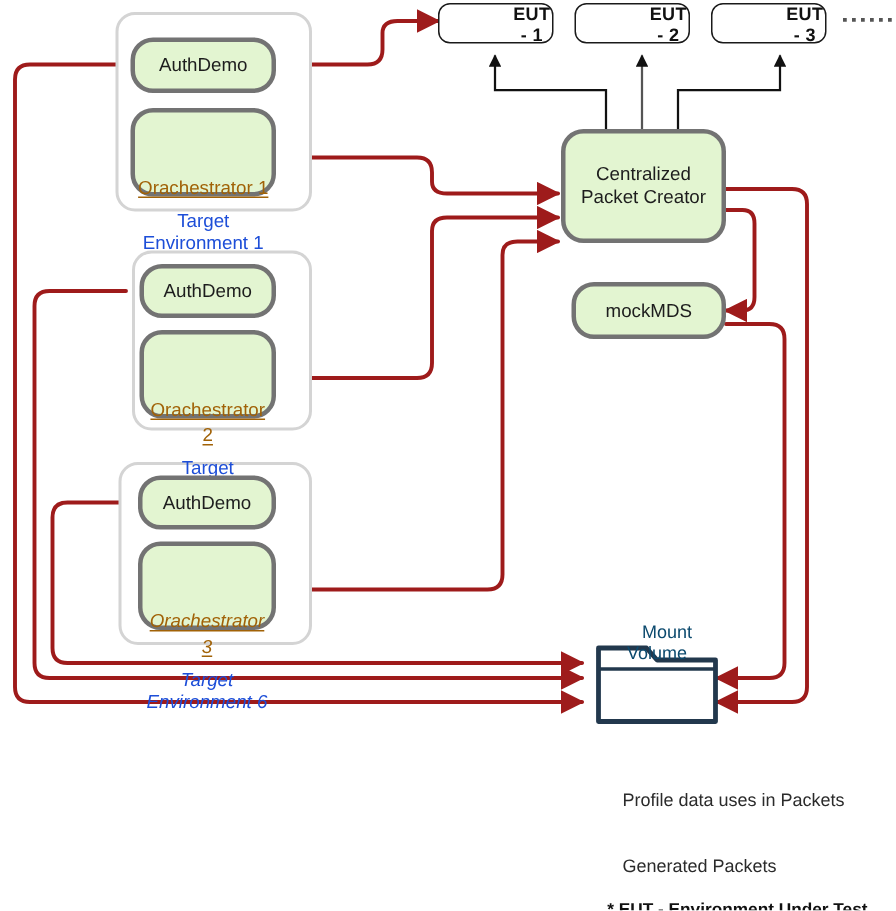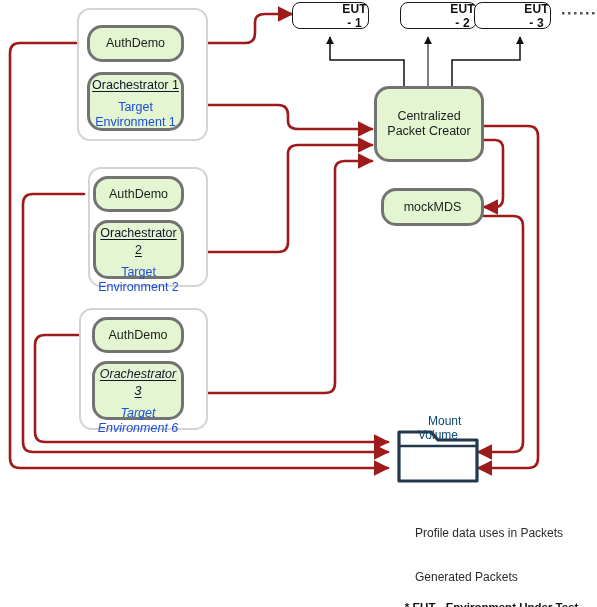--- a/index.html
+++ b/index.html
@@ -68,21 +68,22 @@
     justify-content: flex-start;
     padding-top: 2px;
   }
   .orch-label {
     display: block;
     width: 100%;
     text-decoration: underline;
     text-underline-offset: 2px;
     font-size: 12.5px;
     line-height: 17px;
-    color: #0f172a;
+    color: #a16207;
+    margin-top: 40px;
   }
   .env-label {
     display: block;
     width: 100%;
     margin-top: 6px;
     font-size: 12.5px;
     line-height: 15px;
     color: #1d4ed8;
   }
   .plain-text {
@@ -169,21 +170,21 @@
 
     <g>
       <path d="M 399 432 L 431 432 L 438 440 L 477 440 L 477 481 L 399 481 Z" fill="#ffffff" stroke="#22384d" stroke-width="3.2" stroke-linejoin="round"></path>
       <path d="M 399 446 L 477 446" stroke="#22384d" stroke-width="2.4"></path>
     </g>
   </svg>
 
   <div class="node eut-box" style="left:292px; top:2px; width:77px; height:27px;">
     <span>EUT - 1</span>
   </div>
-  <div class="node eut-box" style="left:383px; top:2px; width:77px; height:27px;margin-left:17px;">
+  <div class="node eut-box" style="left:383px; top:2px; width:77px; height:27px;">
     <span>EUT - 2</span>
   </div>
   <div class="node eut-box" style="left:474px; top:2px; width:77px; height:27px;">
     <span>EUT - 3</span>
   </div>
 
   <div class="group-box" style="left:77px; top:8px; width:131px; height:133px;"></div>
 
   <div class="node green-box" style="left:87px; top:25px; width:97px; height:37px;">
     <span>AuthDemo</span>

